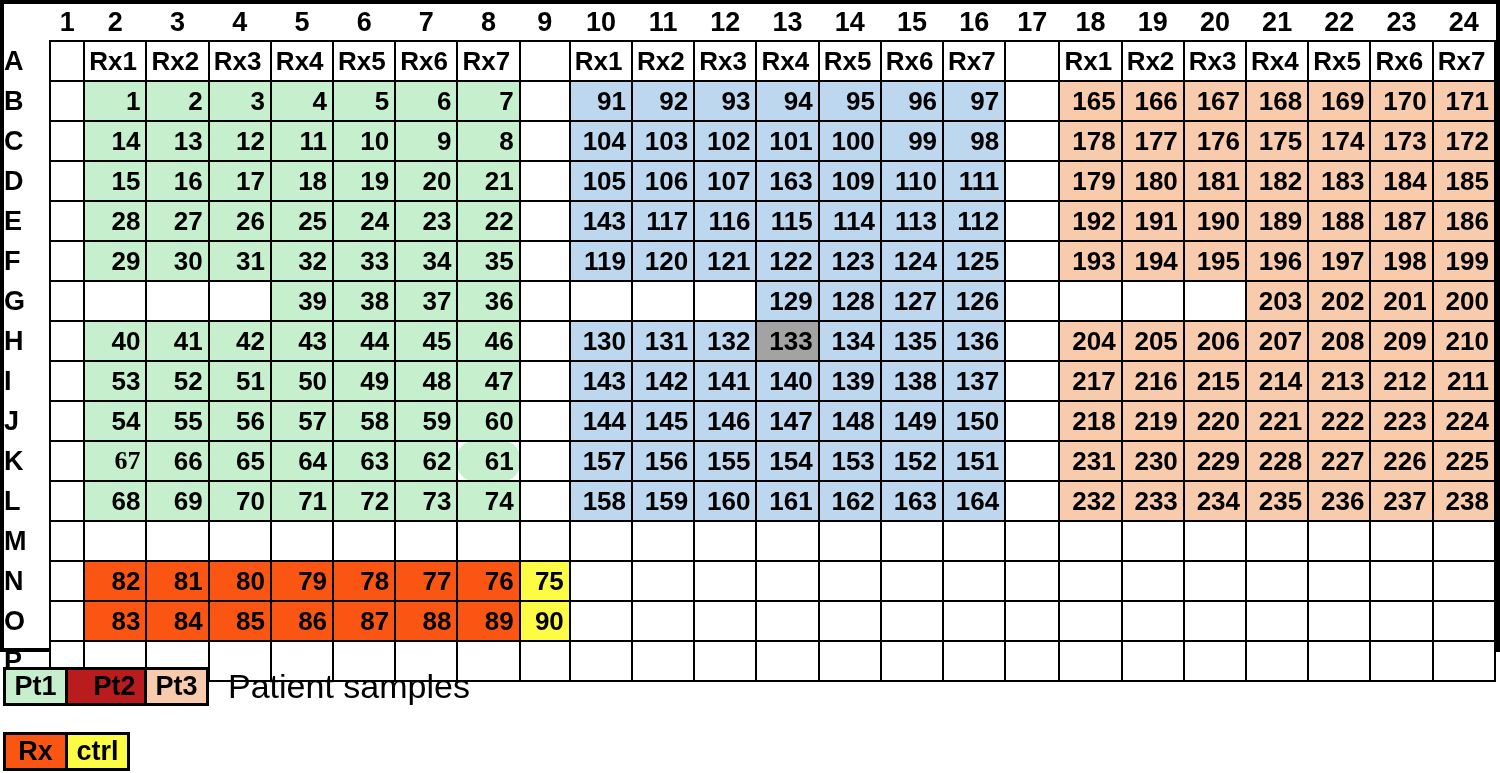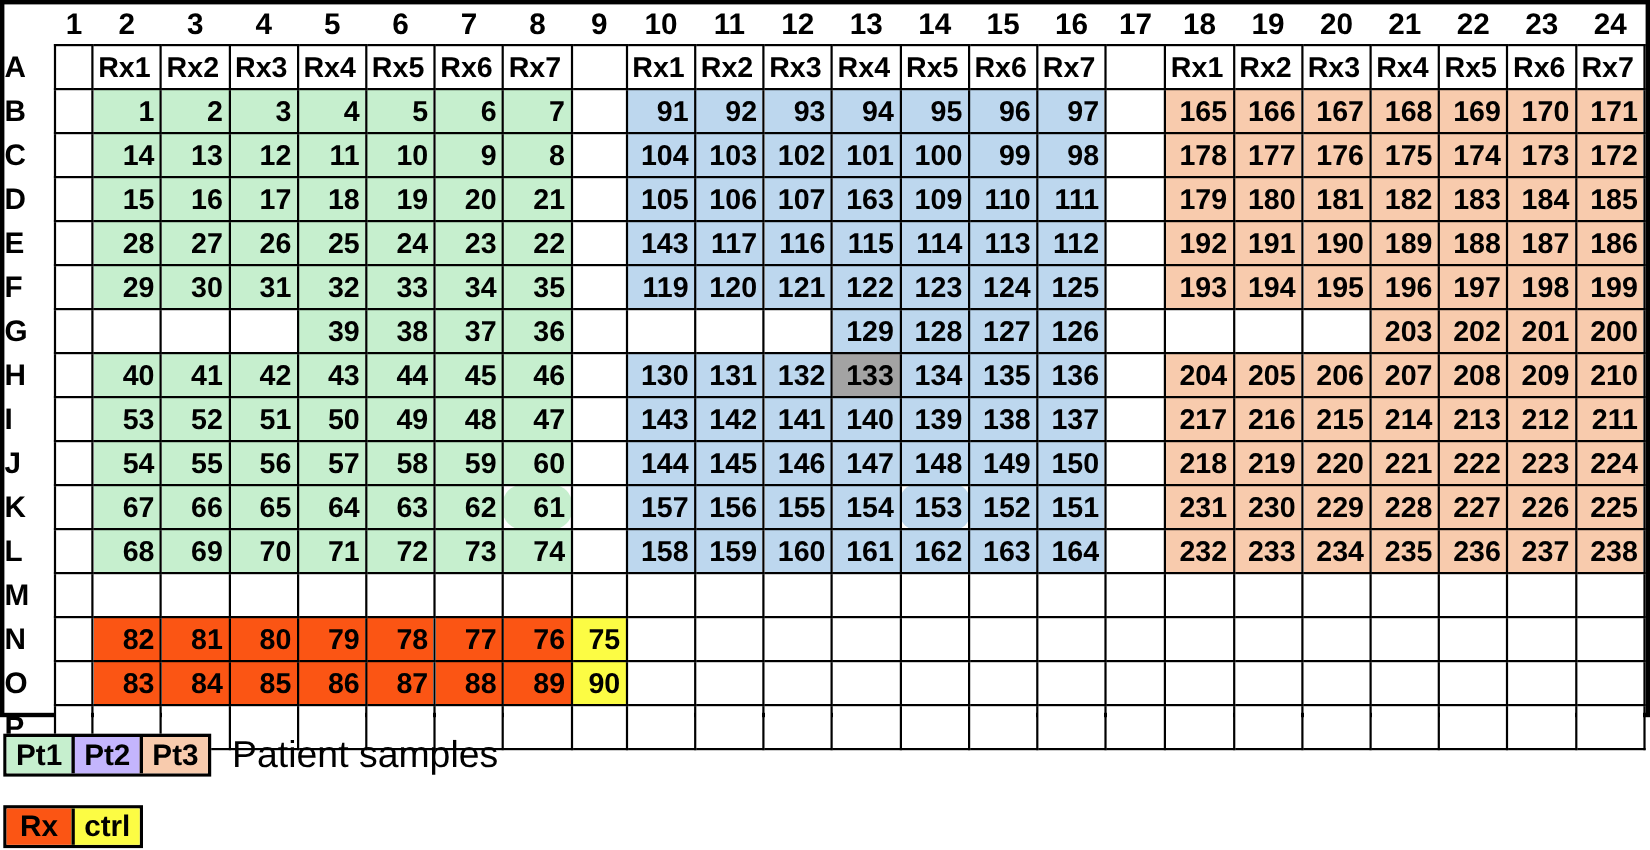--- a/index.html
+++ b/index.html
@@ -415,33 +415,33 @@
           <td class="cell" style="background: rgb(248, 203, 173);">219</td>
           <td class="cell" style="background: rgb(248, 203, 173);">220</td>
           <td class="cell" style="background: rgb(248, 203, 173);">221</td>
           <td class="cell" style="background: rgb(248, 203, 173);">222</td>
           <td class="cell" style="background: rgb(248, 203, 173);">223</td>
           <td class="cell" style="background: rgb(248, 203, 173);">224</td>
         </tr>
         <tr>
           <th class="rowletter">K</th>
           <td class="cell" style="background: rgb(255, 255, 255);"></td>
-          <td class="cell" style="background: rgb(198, 239, 206);">67</td>
+          <td class="cell" style="background: rgb(198, 239, 206); font-family: Liberation Serif, serif;">67</td>
           <td class="cell" style="background: rgb(198, 239, 206);">66</td>
           <td class="cell" style="background: rgb(198, 239, 206);">65</td>
           <td class="cell" style="background: rgb(198, 239, 206);">64</td>
           <td class="cell" style="background: rgb(198, 239, 206);">63</td>
           <td class="cell" style="background: rgb(198, 239, 206);">62</td>
           <td class="cell" style="background: rgb(198, 239, 206); border-radius: 17px;">61</td>
           <td class="cell" style="background: rgb(255, 255, 255);"></td>
           <td class="cell" style="background: rgb(189, 215, 238);">157</td>
           <td class="cell" style="background: rgb(189, 215, 238);">156</td>
           <td class="cell" style="background: rgb(189, 215, 238);">155</td>
           <td class="cell" style="background: rgb(189, 215, 238);">154</td>
-          <td class="cell" style="background: rgb(189, 215, 238); border-radius: 12px;">153</td>
+          <td class="cell" style="background: rgb(189, 215, 238);">153</td>
           <td class="cell" style="background: rgb(189, 215, 238);">152</td>
           <td class="cell" style="background: rgb(189, 215, 238);">151</td>
           <td class="cell" style="background: rgb(255, 255, 255);"></td>
           <td class="cell" style="background: rgb(248, 203, 173);">231</td>
           <td class="cell" style="background: rgb(248, 203, 173);">230</td>
           <td class="cell" style="background: rgb(248, 203, 173);">229</td>
           <td class="cell" style="background: rgb(248, 203, 173);">228</td>
           <td class="cell" style="background: rgb(248, 203, 173);">227</td>
           <td class="cell" style="background: rgb(248, 203, 173);">226</td>
           <td class="cell" style="background: rgb(248, 203, 173);">225</td>
@@ -581,21 +581,21 @@
           <td class="cell" style="background: rgb(255, 255, 255);"></td>
           <td class="cell" style="background: rgb(255, 255, 255);"></td>
         </tr>
       </tbody>
     </table>
 </div>
 
 <div class="legend-row" id="legend-row-0">
     <div class="swatch-strip">
       <div class="swatch" style="background: rgb(198, 239, 206);">Pt1</div>
-      <div class="swatch" style="background: #c4b5fd;">Pt2</div>
+      <div class="swatch" style="background: #b91c1c; padding-left: 17px;">Pt2</div>
       <div class="swatch" style="background: rgb(248, 203, 173);">Pt3</div>
     </div>
     <span class="legend-text">Patient samples</span>
   </div>
 <div class="legend-row" id="legend-row-1">
     <div class="swatch-strip">
       <div class="swatch" style="background: rgb(251, 85, 20);">Rx</div>
       <div class="swatch" style="background: rgb(252, 252, 68);">ctrl</div>
     </div>
   </div>

